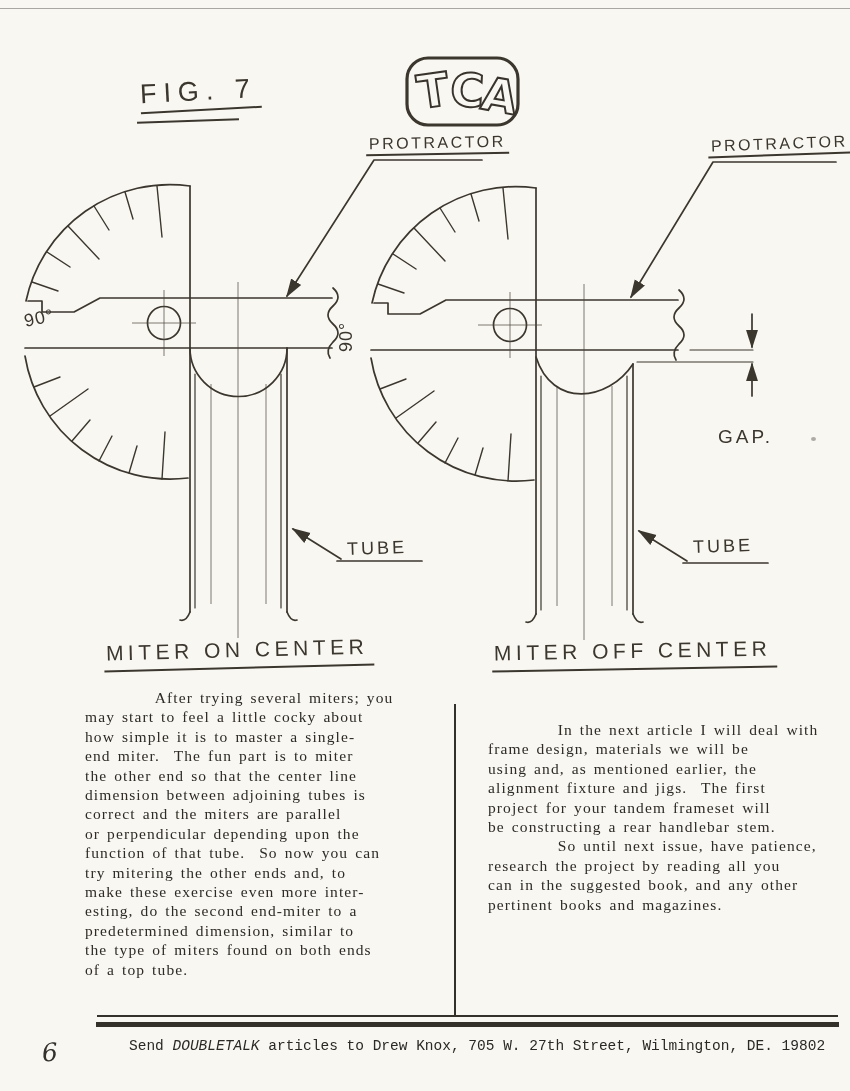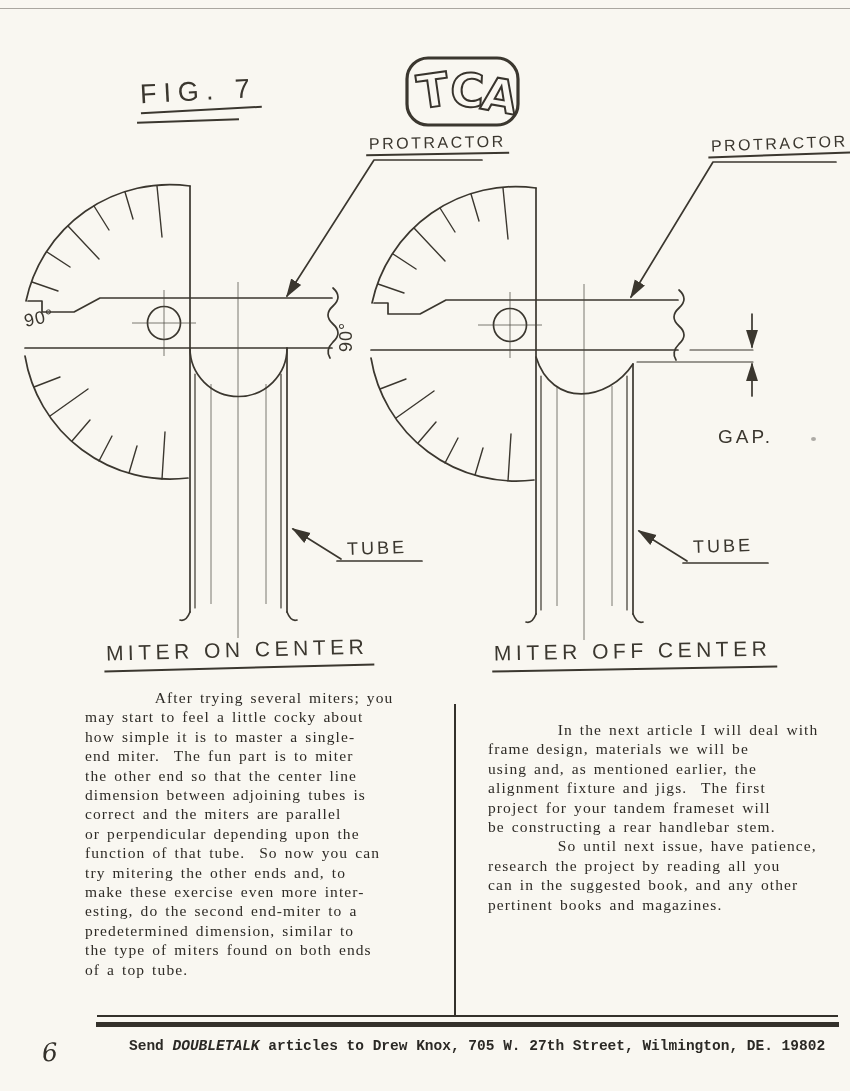--- a/index.html
+++ b/index.html
@@ -28,21 +28,21 @@
   .caption{font-size:21px;letter-spacing:4.5px;border-bottom:2px solid #3b372f;padding:0 6px 5px 2px;}
   #cap-left{left:104px;top:638px;transform:rotate(-1.5deg);}
   #cap-right{left:492px;top:639px;transform:rotate(-1deg);}
   #col-left{left:85px;top:688px;width:378px;}
   #col-right{left:488px;top:720px;width:372px;}
   #address{left:628px;top:906px;}
   #divider{left:454px;top:704px;width:2px;height:313px;}
   #rule-thin{left:97px;top:1015px;width:741px;height:2px;}
   #rule-thick{left:96px;top:1022px;width:743px;height:5px;}
   #footer-line{left:129px;top:1038px;font-family:"Liberation Mono",monospace;font-size:14.5px;
-               font-weight:bold;color:#2b2925;letter-spacing:0;white-space:nowrap;}
+               font-weight:normal;color:#2b2925;letter-spacing:0;white-space:nowrap;}
   #footer-line .em{font-style:italic;}
   #page-num{left:42px;top:1038px;font-family:"DejaVu Serif",serif;font-style:italic;font-size:25px;
             color:#34312b;transform:rotate(-4deg);}
   #speck{left:811px;top:437px;width:5px;height:4px;background:#6f6c66;border-radius:50%;opacity:.55;}
   svg .ln{stroke:#3b372f;fill:none;stroke-width:1.7;stroke-linecap:round;stroke-linejoin:round;}
   svg .tk{stroke:#3b372f;fill:none;stroke-width:1.4;stroke-linecap:round;}
   svg .thin{stroke:#4a463e;fill:none;stroke-width:0.9;opacity:.8;}
 </style>
 </head>
 <body>

